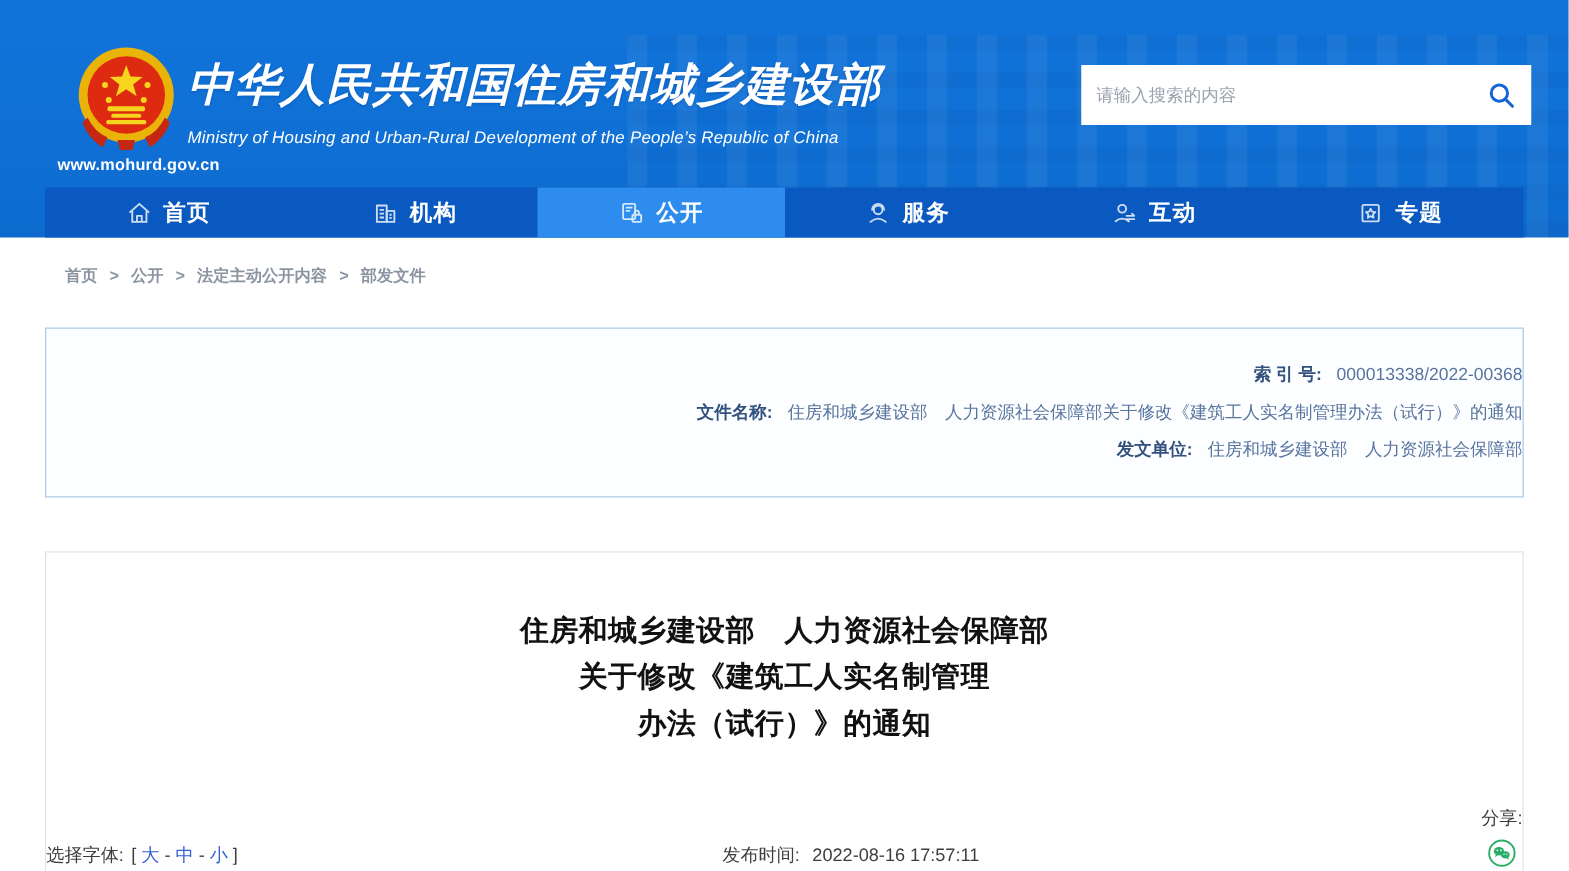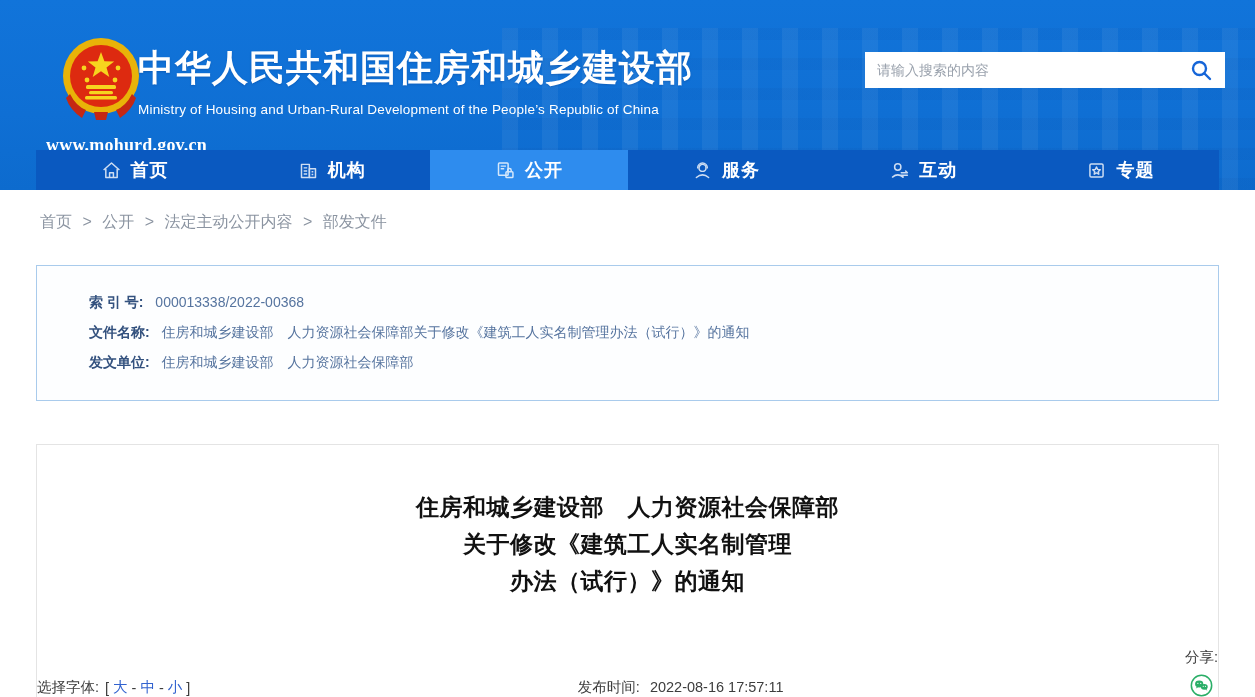--- a/index.html
+++ b/index.html
@@ -9,50 +9,50 @@
   
   .header { position:relative; width:100%; height:190px;
     background:linear-gradient(180deg,#1174da 0%,#0f6fd4 60%,#0d6bce 100%); }
   .header::before { content:""; position:absolute; right:0; top:28px; width:60%; height:162px;
     background:
       repeating-linear-gradient(90deg, rgba(255,255,255,.055) 0 16px, transparent 16px 40px),
       repeating-linear-gradient(0deg, rgba(8,60,140,.07) 0 12px, transparent 12px 30px);
     pointer-events:none; }
   .logo-wrap { position:absolute; left:46px; top:36px; width:110px; text-align:center; }
   .emblem { width:82px; height:86px; display:block; margin:0 auto; }
-  .site-url { color:#fff; font-size:18px; font-weight:bold; margin-top:13px; letter-spacing:.2px;font-family:Liberation Serif, serif; }
-  .title-wrap { position:absolute; left:138px; top:44px; }
+  .site-url { color:#fff; font-size:13px; font-weight:bold; margin-top:2px; letter-spacing:.2px; }
+  .title-wrap { position:absolute; left:150px; top:44px;font-style:italic; }
   .site-title { color:#fff; font-size:36px; font-weight:bold; letter-spacing:1px;
     text-shadow:0 1px 2px rgba(0,40,110,.25); }
   .site-subtitle { color:#fff; font-size:13.5px; margin-top:9px; letter-spacing:.2px; }
-  .search-box { position:absolute; right:30px; top:52px; width:360px; height:36px;
+  .search-box { position:absolute; right:30px; top:52px; width:360px; height:48px;
     background:#fff; display:flex; align-items:center; padding:0 12px; }
   .search-input { flex:1; border:none; outline:none; font-size:14px; color:#333;
     font-family:inherit; background:transparent; }
   .search-input::placeholder { color:#9aa2ad; }
   .search-btn { width:24px; height:24px; border:none; background:none; cursor:pointer; padding:0; }
 
   
   .nav { position:absolute; left:36px; right:36px; bottom:0; height:40px;
     background:#0a59c0; display:flex; z-index:2; }
   .nav-item { flex:1; display:flex; align-items:center; justify-content:center;
     color:#fff; font-size:18px; font-weight:bold; text-decoration:none; cursor:pointer; gap:9px; }
   .nav-item.active { background:#2e8cee; }
   .nav-item svg { width:21px; height:21px; opacity:.8; }
   .nav-item span { letter-spacing:1px; }
 
   
-  .breadcrumb { margin:22px 40px 0; font-size:16px; color:#8b94a1; }
+  .breadcrumb { margin:22px 52px 0; font-size:13px; color:#8b94a1;font-weight:bold; }
   .breadcrumb a { color:#8b94a1; text-decoration:none; cursor:pointer; }
   .crumb-sep { margin:0 6px; }
 
   
   .meta-box { margin:32px 36px 0; border:1px solid #a9cbec; background:#fdfeff;
     padding:21px 0 23px; display:flex; }
-  .meta-left { flex:1; padding-left:52px; }
+  .meta-left { flex:1; padding-left:52px;text-align:right; }
   .meta-right { width:336px; padding-right:10px; }
   .meta-row { line-height:30px; font-size:14px; white-space:nowrap; }
   .meta-label { color:#33517e; font-weight:bold; margin-right:8px; }
   .meta-value { color:#56749f; }
 
   
   .article-box { margin:43px 36px 0; border:1px solid #e4e4e4; background:#fff;
     height:520px; padding-top:44px; }
   .article-title { text-align:center; font-size:23px; font-weight:bold; color:#111;
     line-height:37px; letter-spacing:.5px; }

